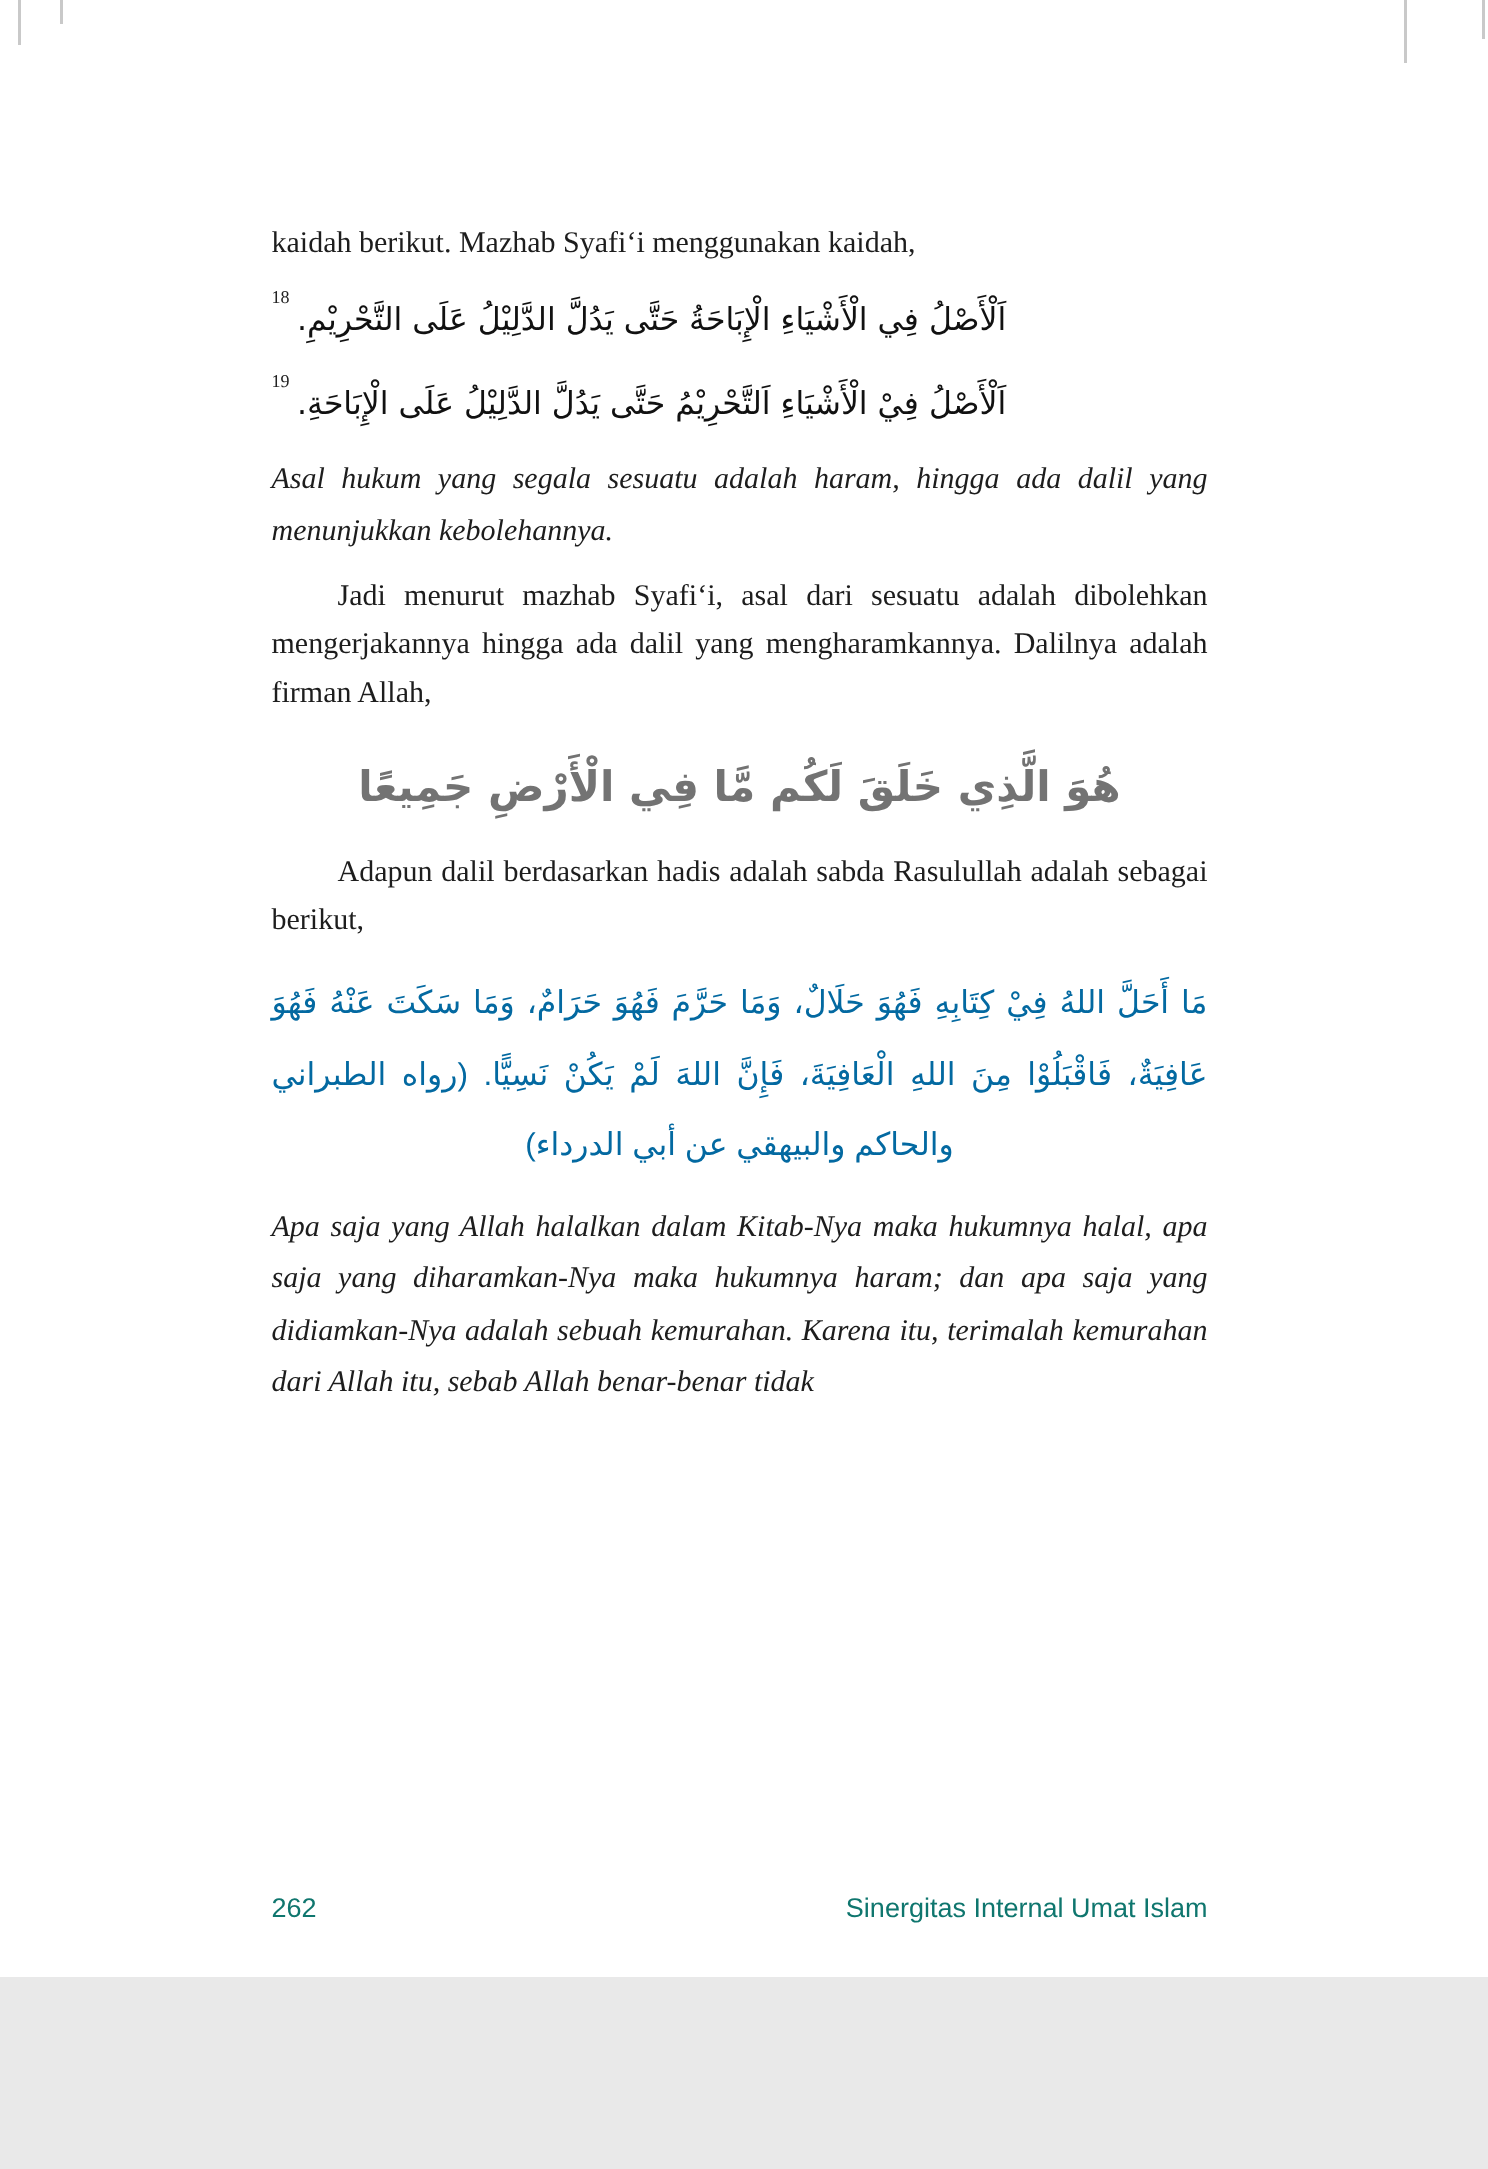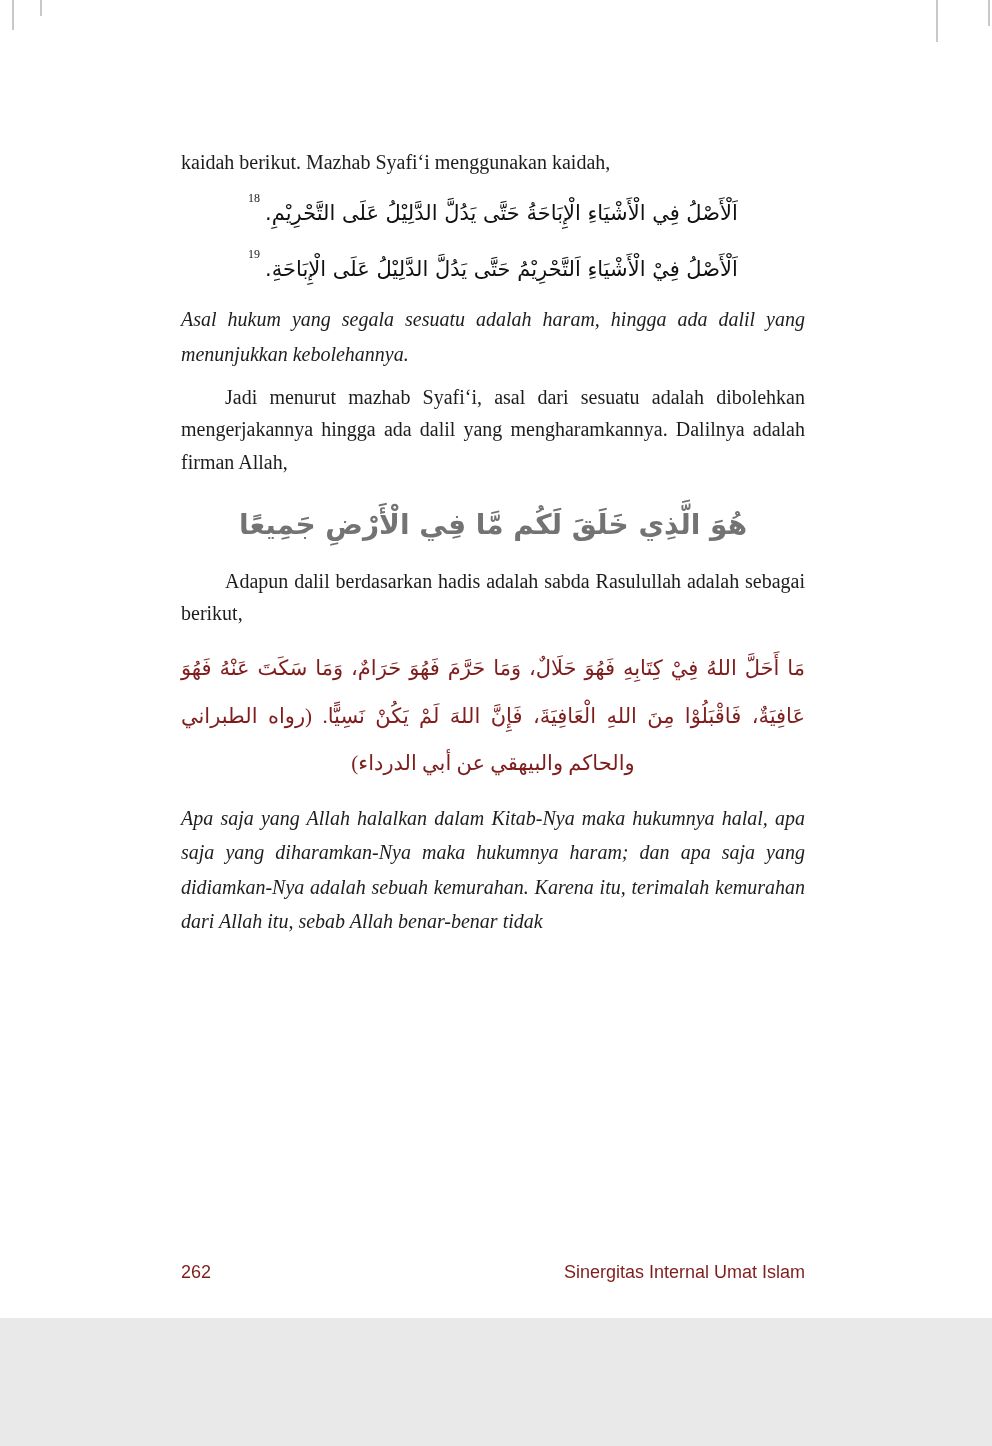--- a/index.html
+++ b/index.html
@@ -31,21 +31,21 @@
   .para {
     font-size: 20px;
     line-height: 1.62;
     text-align: justify;
     margin: 0 0 4px 0;
   }
   .para.indent {
     text-indent: 44px;
   }
   .arabic-line {
-    text-align: center;
+    text-align: left;
     direction: ltr;
     font-family: "DejaVu Sans", sans-serif;
     font-size: 21px;
     line-height: 1.9;
     margin: 16px 0 12px 0;
     color: #111;
   }
   .arabic-line .ar {
     direction: rtl;
     unicode-bidi: isolate;
@@ -70,39 +70,39 @@
     direction: rtl;
     font-family: "DejaVu Sans", sans-serif;
     font-weight: bold;
     font-size: 28px;
     line-height: 1.8;
     margin: 22px 0 14px 0;
     color: #737373;
   }
   .hadith {
     direction: rtl;
-    font-family: Liberation Serif, serif;
+    font-family: Liberation Sans, sans-serif;
     font-size: 21px;
     line-height: 2.25;
     text-align: justify;
     text-align-last: center;
     margin: 16px 0 14px 0;
-    color: #7f1d1d;
+    color: #0369a1;
   }
   .footer {
     position: absolute;
     left: 181px;
     width: 624px;
     top: 1262px;
     display: flex;
     justify-content: space-between;
     align-items: baseline;
     font-family: "Liberation Sans", sans-serif;
     font-size: 18px;
-    color: #7f1d1d;
+    color: #0f766e;
   }
 </style>
 </head>
 <body>
 
 <div class="page">
 
   <div class="edge" style="left:12px; top:0; width:2px; height:30px;"></div>
   <div class="edge" style="left:40px; top:0; width:2px; height:16px;"></div>
   <div class="edge" style="left:936px; top:0; width:2px; height:42px;"></div>

